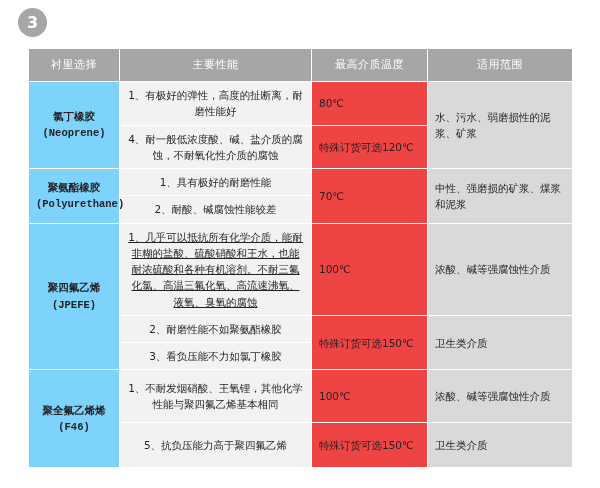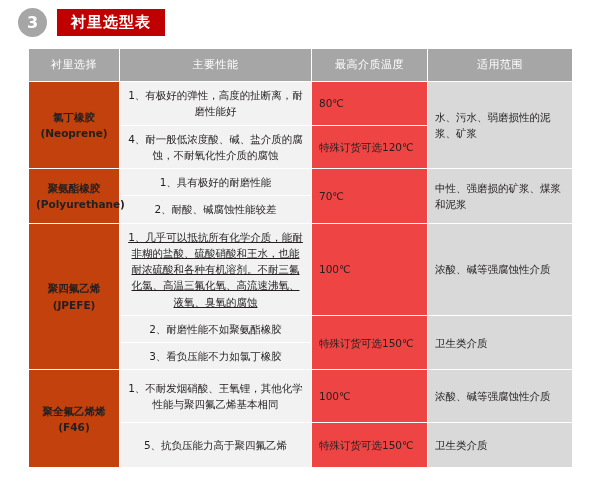--- a/index.html
+++ b/index.html
@@ -76,25 +76,26 @@
     background: #a6a6a6;
     color: #ffffff;
     font-weight: normal;
     font-size: 11px;
     text-align: center;
     letter-spacing: 0.5px;
     height: 24px;
     padding: 4px 6px;
   }
   td.lining {
-    background: #c2410c;
+    background: #7dd3fc;
     text-align: center;
     font-weight: bold;
     font-size: 10.5px;
     line-height: 1.5;
+    font-family: Liberation Mono, monospace;
   }
   td.perf {
     background: #f2f2f2;
     text-align: center;
   }
   td.temp {
     background: #ef4444;
   }
   td.scope {
     background: #d9d9d9;
@@ -102,21 +103,20 @@
     line-height: 1.5;
   }
 </style>
 </head>
 <body>
 
 <div class="page">
 
   <div class="header">
     <div class="badge">3</div>
-    <div class="title-bar">衬里选型表</div>
   </div>
 
   <table class="spec">
     <colgroup>
       <col class="c1">
         <col class="c2">
         <col class="c3">
         <col class="c4">
     </colgroup>
     <thead>

